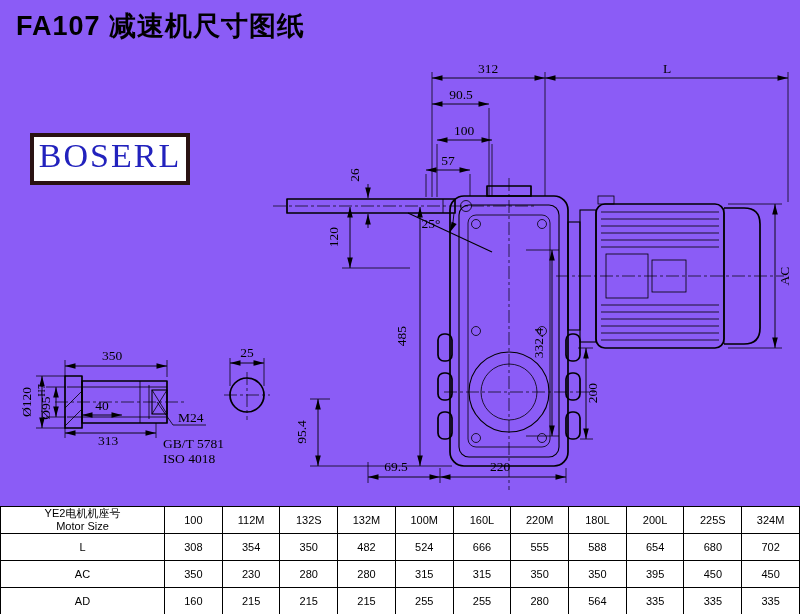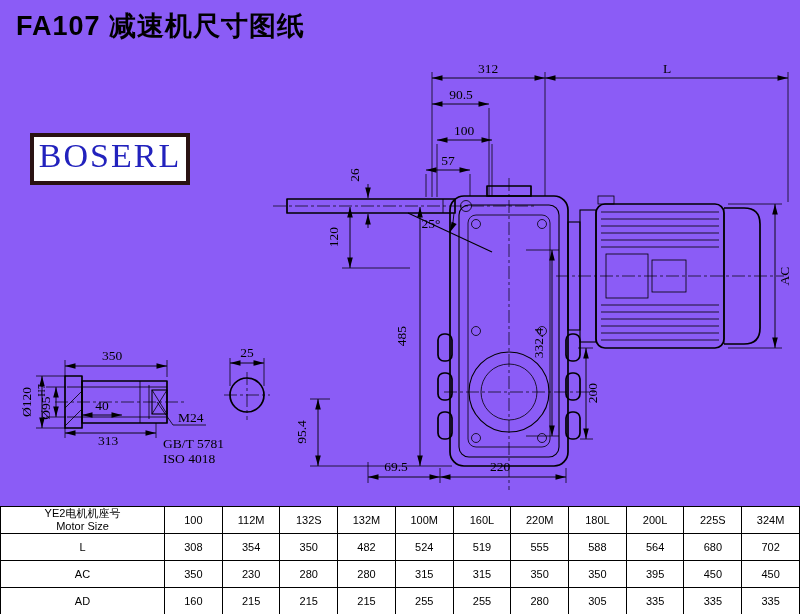--- a/index.html
+++ b/index.html
@@ -249,24 +249,24 @@
       <th>225S</th>
       <th>324M</th>
     </tr>
     <tr>
       <td>L</td>
       <td>308</td>
       <td>354</td>
       <td>350</td>
       <td>482</td>
       <td>524</td>
-      <td>519</td>
+      <td>666</td>
       <td>555</td>
       <td>588</td>
-      <td>564</td>
+      <td>654</td>
       <td>680</td>
       <td>702</td>
     </tr>
     <tr>
       <td>AC</td>
       <td>350</td>
       <td>230</td>
       <td>280</td>
       <td>280</td>
       <td>315</td>
@@ -279,21 +279,21 @@
     </tr>
     <tr>
       <td>AD</td>
       <td>160</td>
       <td>215</td>
       <td>215</td>
       <td>215</td>
       <td>255</td>
       <td>255</td>
       <td>280</td>
-      <td>305</td>
+      <td>564</td>
       <td>335</td>
       <td>335</td>
       <td>335</td>
     </tr>
   </tbody>
     </table>
 
 </div>
 
 </body></html>

